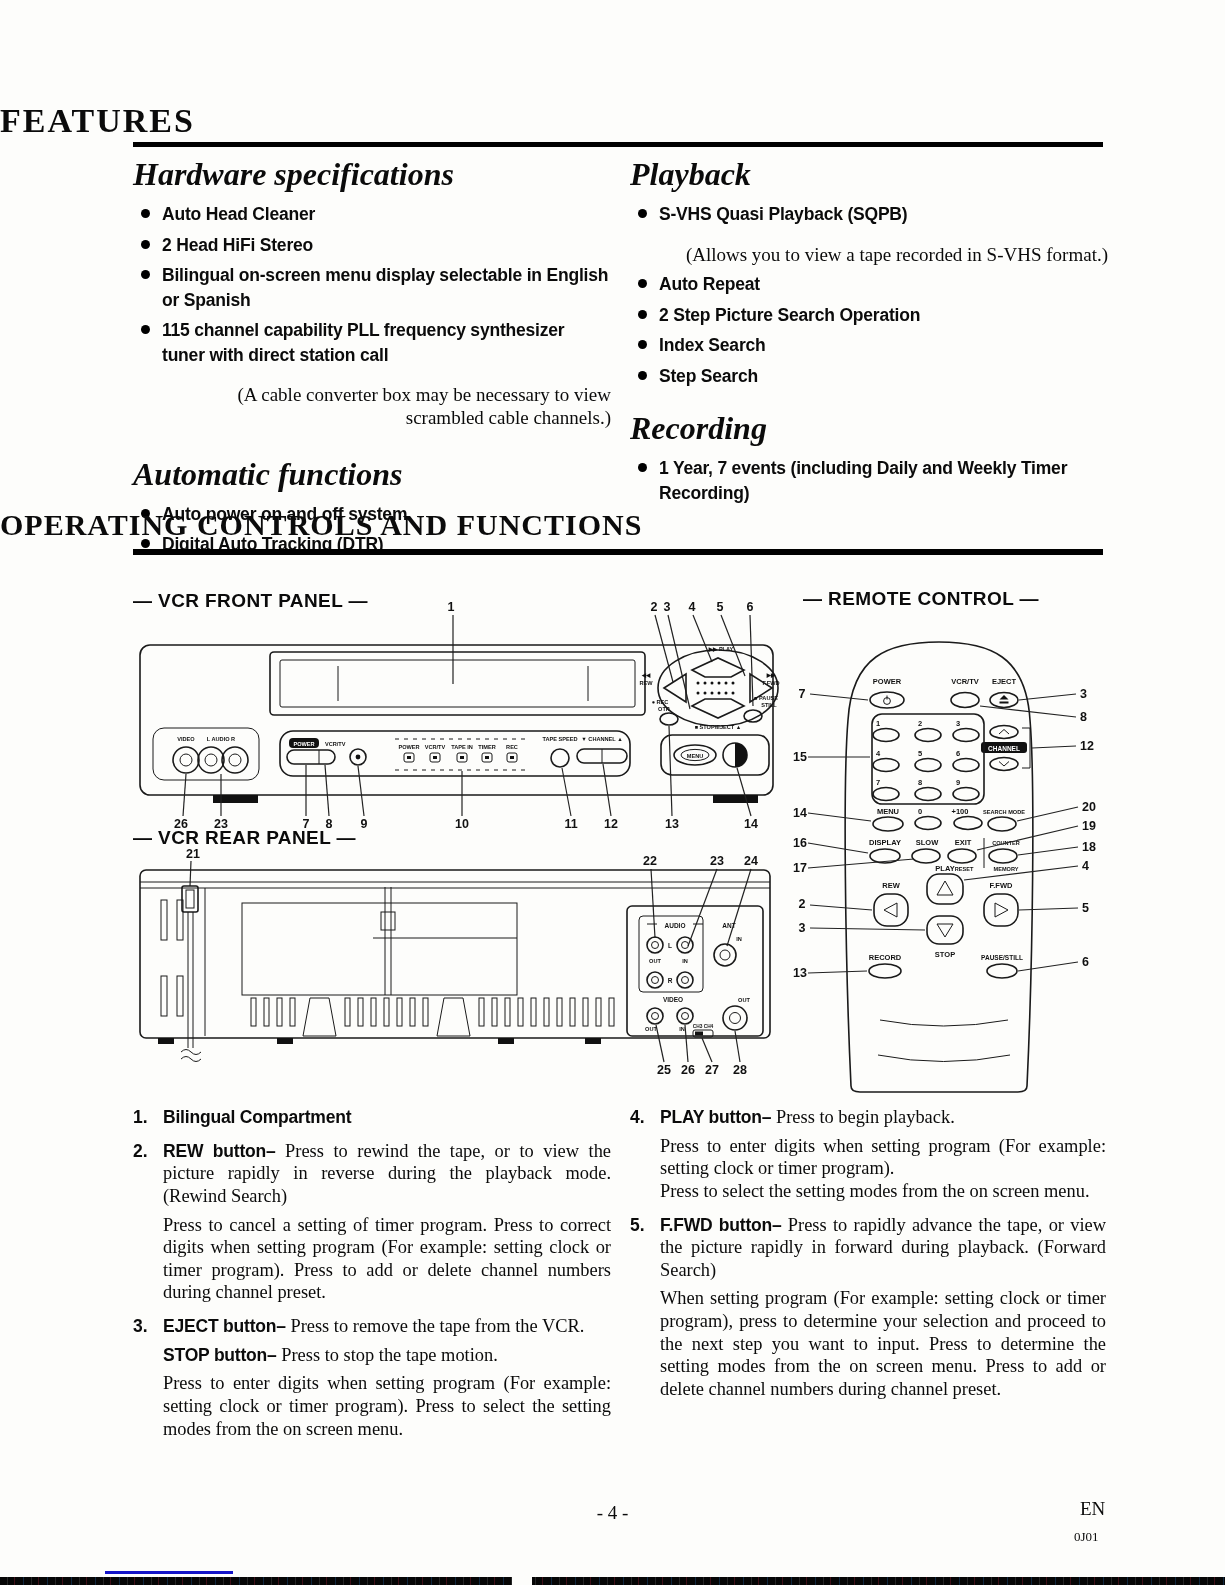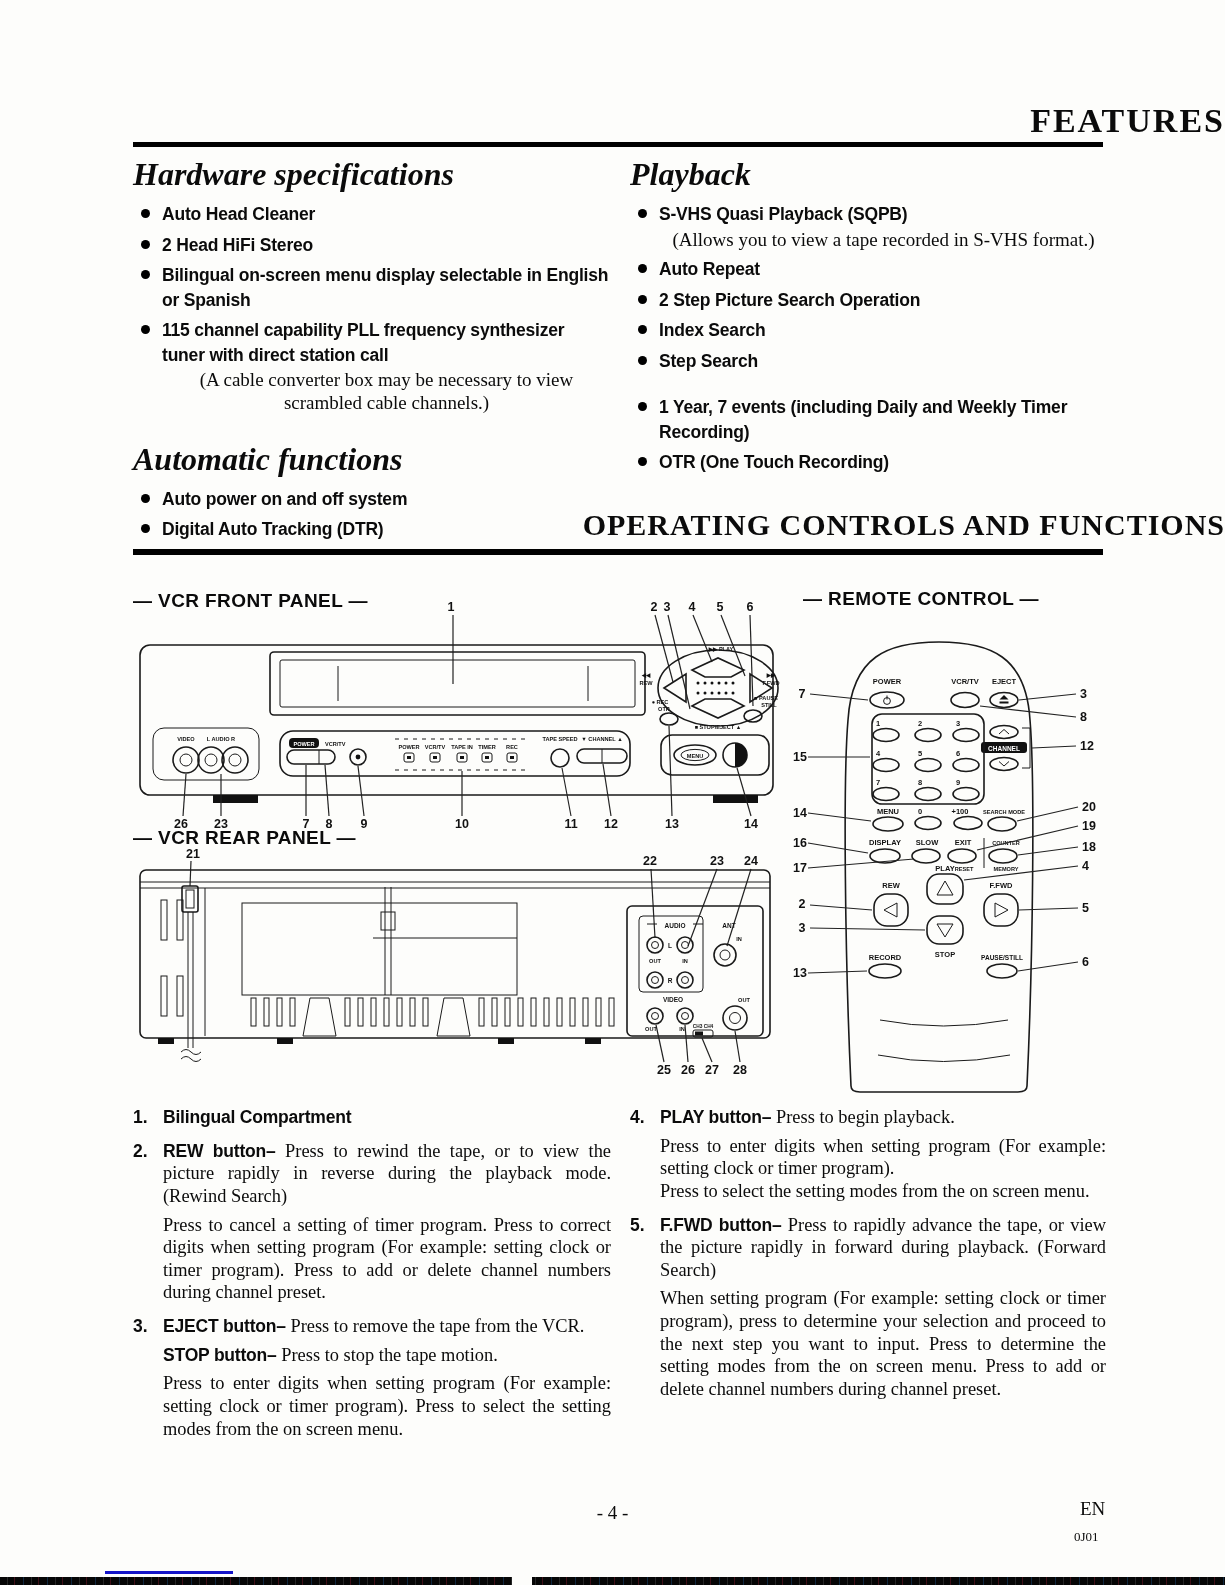--- a/index.html
+++ b/index.html
@@ -1,32 +1,32 @@
 <!DOCTYPE html>
 <html><head>
 <meta charset="utf-8">
 <style>
   html,body{margin:0;padding:0}
   body{width:1225px;height:1585px;position:relative;background:#fdfdfb;color:#0b0b0b;
        font-family:"Liberation Serif",serif;overflow:hidden}
   .rule{position:absolute;background:#000}
-  .doc-title{position:absolute;left:0;width:1225px;text-align:right;font-weight:bold;
+  .doc-title{position:absolute;left:0;width:1225px;text-align:left;font-weight:bold;
              font-family:"Liberation Serif",serif}
   #t-features{top:102px;font-size:34px;letter-spacing:2px}
   #t-controls{top:508px;font-size:30px;letter-spacing:1px}
   .col{position:absolute}
   .sec-h{font-style:italic;font-weight:bold;font-size:32px;margin:0 0 9px 0;
          font-family:"Liberation Serif",serif}
   ul.feat{list-style:none;margin:0;padding:0}
   ul.feat li{position:relative;padding-left:29px;margin-bottom:6px;text-align:left;
              font-family:"Liberation Sans",sans-serif;font-weight:bold;
              font-size:17.5px;line-height:1.4;letter-spacing:-0.2px}
   .dot{position:absolute;left:8px;top:7px;width:9px;height:9px;border-radius:50%;background:#000}
   .note{font-family:"Liberation Serif",serif;font-weight:normal;font-size:19px;
-        line-height:1.2;letter-spacing:0;margin-top:2px;text-align:center}
+        line-height:1.2;letter-spacing:0;margin-top:17px;text-align:right}
   .gap{height:20px}
   .panel-h{position:absolute;font-family:"Liberation Sans",sans-serif;font-weight:bold;
            font-size:19px;letter-spacing:.4px;white-space:nowrap}
   .ctrl-item{position:relative;padding-left:30px;margin-bottom:11px;text-align:justify;
              font-size:18.4px;line-height:1.23}
   .ctrl-num{position:absolute;left:0;top:1px;font-family:"Liberation Sans",sans-serif;
             font-weight:bold;font-size:17.5px}
   .ctrl-t{font-family:"Liberation Sans",sans-serif;font-weight:bold;font-size:17.5px;
           letter-spacing:-0.2px}
   .ctrl-item p{margin:6px 0 0 0}
@@ -75,23 +75,23 @@
   <div class="sec-h">Playback</div>
   <ul class="feat">
     <li><span class="dot"></span><span>S-VHS Quasi Playback (SQPB)</span>
       <div class="note">(Allows you to view a tape recorded in S-VHS format.)</div></li>
     <li><span class="dot"></span><span>Auto Repeat</span></li>
     <li><span class="dot"></span><span>2 Step Picture Search Operation</span></li>
     <li><span class="dot"></span><span>Index Search</span></li>
     <li><span class="dot"></span><span>Step Search</span></li>
   </ul>
   <div style="height:16px"></div>
+  <div class="sec-h">Recording</div>
   <ul class="feat">
     <li><span class="dot"></span><span>1 Year, 7 events (including Daily and Weekly Timer Recording)</span></li>
-    <li><span class="dot"></span><span>OTR (One Touch Recording)</span></li>
   </ul>
 </div>
 
 <div class="doc-title" id="t-controls">OPERATING CONTROLS AND FUNCTIONS</div>
 <div class="rule" style="left:133px;top:549px;width:970px;height:6px"></div>
 
 <div class="panel-h" style="left:133px;top:590px">— VCR FRONT PANEL —</div>
 <div class="panel-h" style="left:803px;top:588px">— REMOTE CONTROL —</div>
 <div class="panel-h" style="left:133px;top:827px">— VCR REAR PANEL —</div>
 

